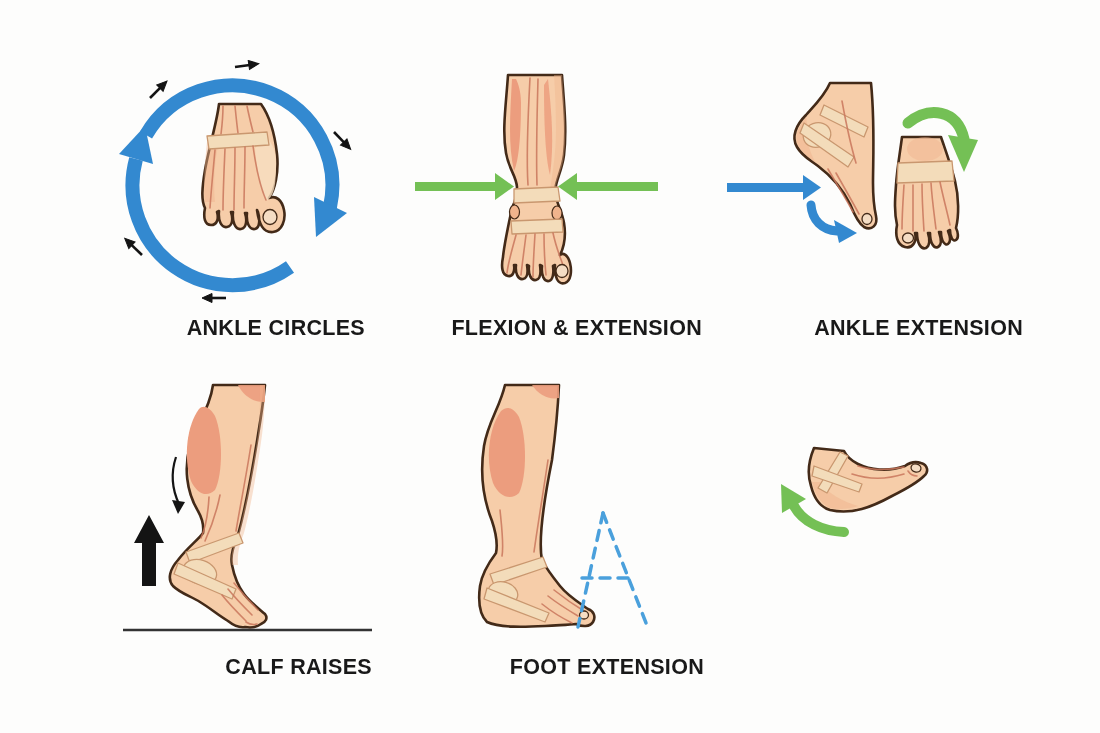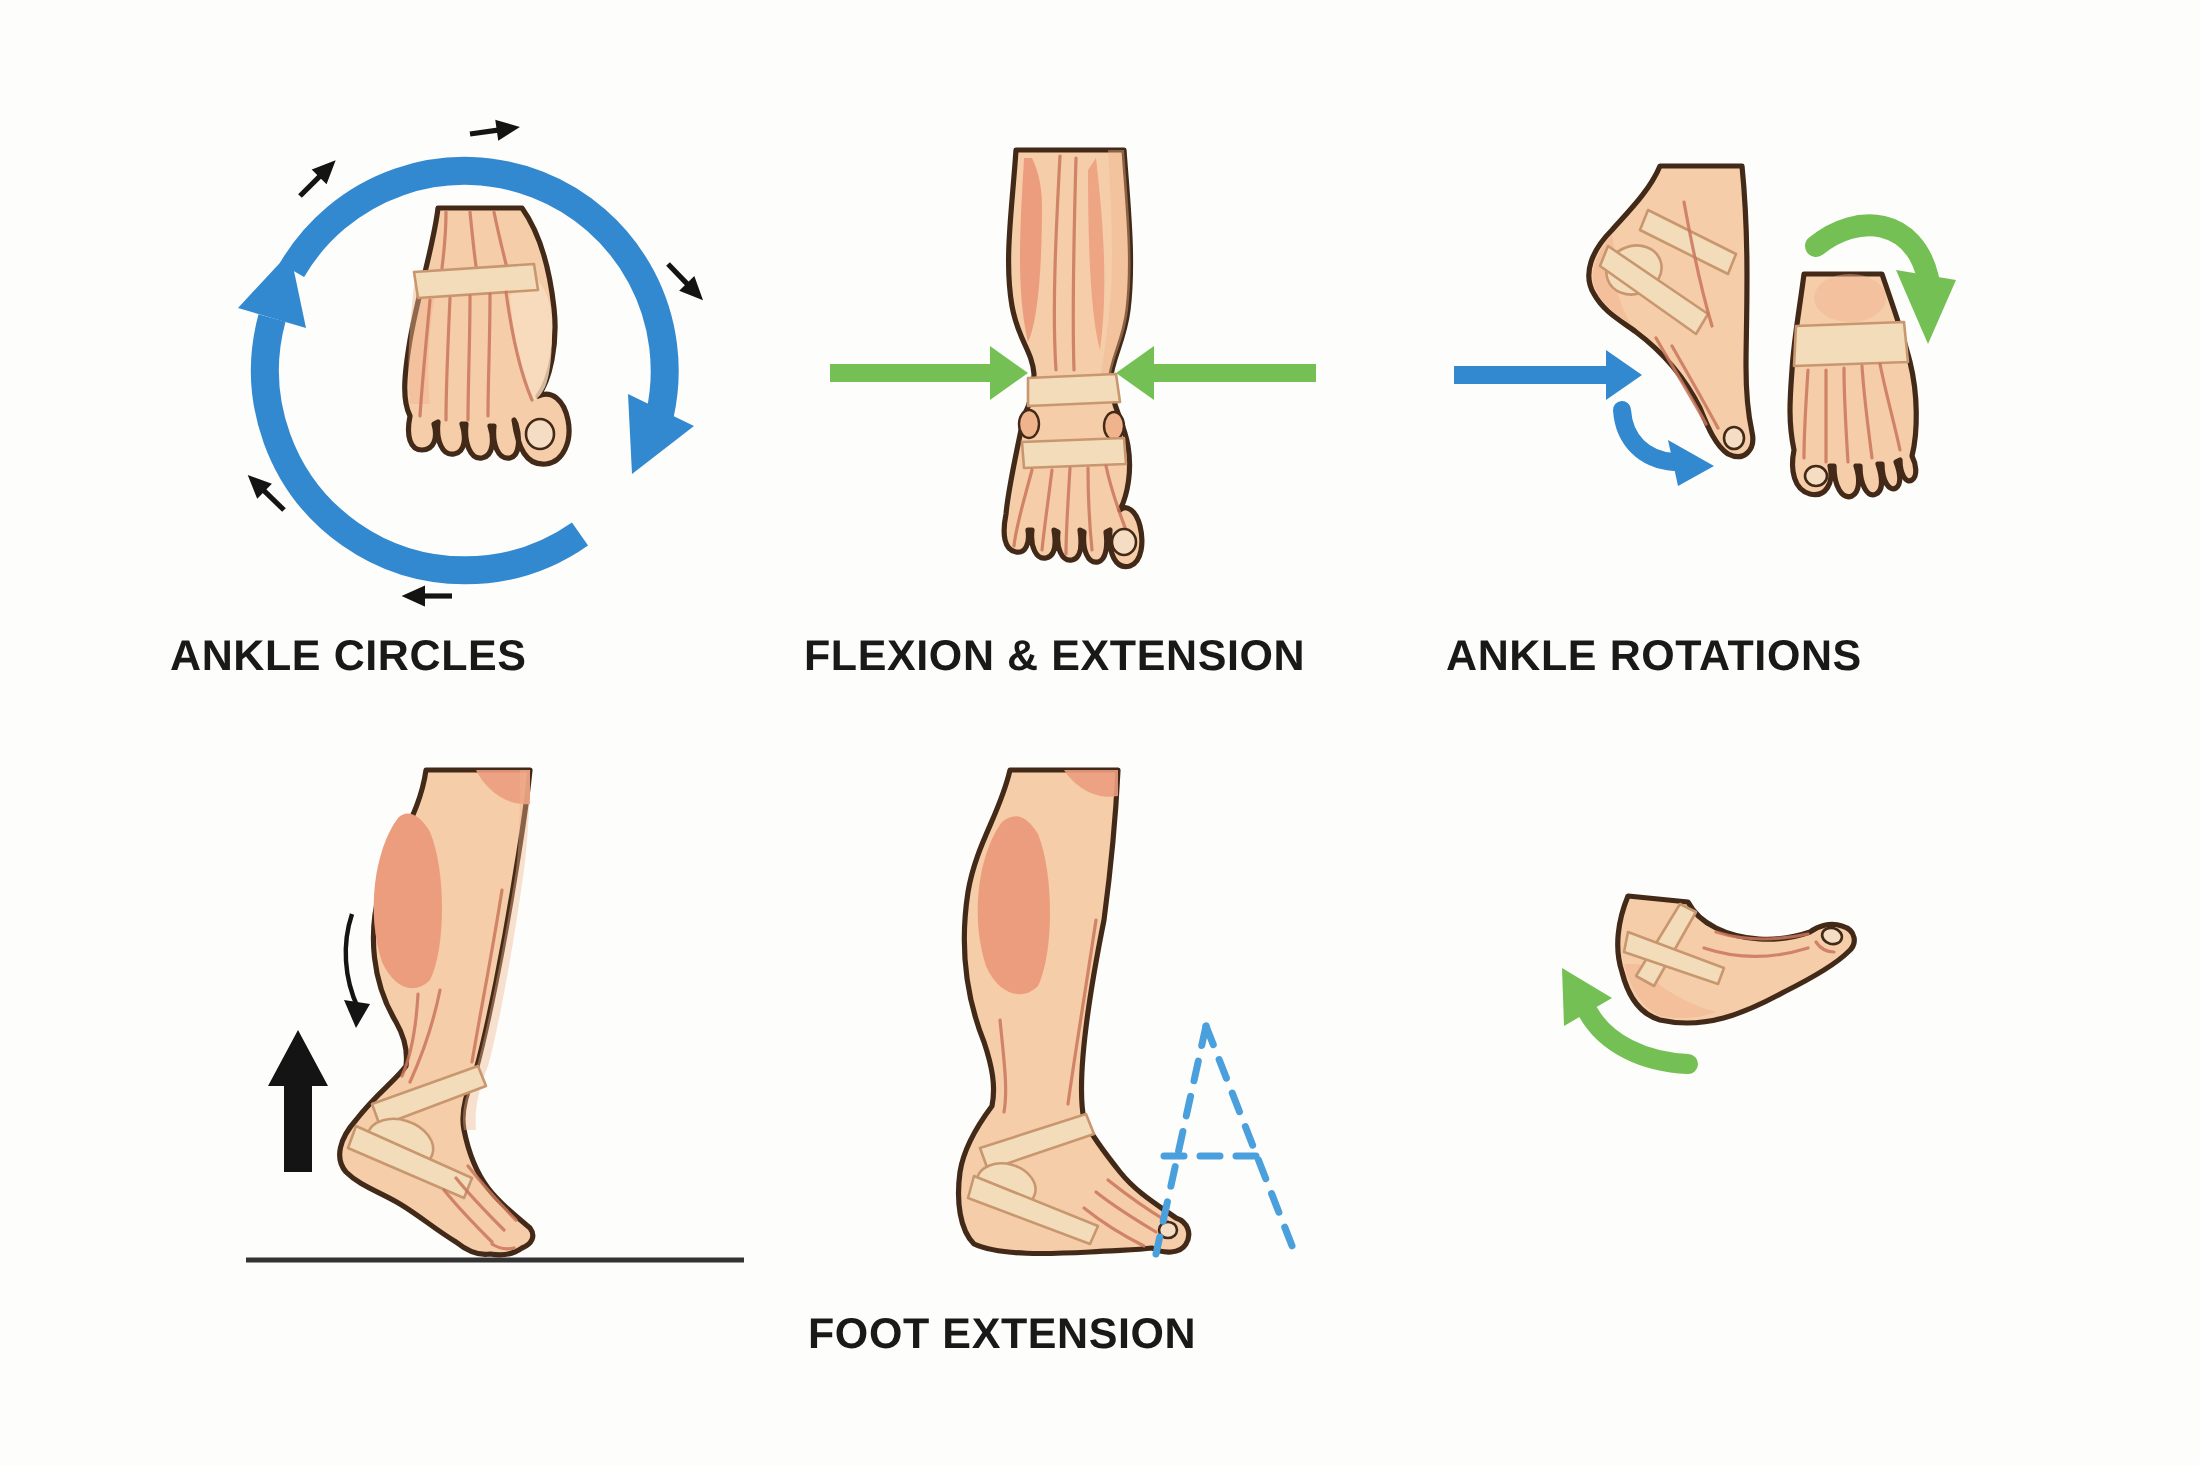--- a/index.html
+++ b/index.html
@@ -8,21 +8,21 @@
     --skin:#f6cda9; --skin-shade:#f0b48d; --muscle:#ec9d7e; --muscle-dark:#c9755c;
     --band:#f3dcba; --band-stroke:#c9976f; --nail:#f5ddc4; --outline:#432a18;
     --ground:#333333; --bg:#fdfdfc;
   }
   html,body{margin:0;padding:0;}
   body{font-family:"Liberation Sans","DejaVu Sans",sans-serif;background:#fff;}
   .canvas{position:relative;width:1100px;height:733px;background:var(--bg);overflow:hidden;}
   .panel{position:absolute;}
   .panel svg{display:block;width:100%;height:100%;}
   .label{
-    position:absolute;height:24px;text-align:left;
+    position:absolute;height:24px;text-align:right;
     font-size:21.5px;font-weight:700;letter-spacing:.3px;color:var(--label);
     white-space:nowrap;
   }
   
   .skin{fill:var(--skin);stroke:var(--outline);stroke-width:2.6;stroke-linejoin:round;}
   .muscle{fill:var(--muscle);}
   .band{fill:var(--band);stroke:var(--band-stroke);stroke-width:1.3;stroke-linejoin:round;}
   .tendon{stroke:var(--muscle-dark);stroke-width:1.6;fill:none;opacity:.85;stroke-linecap:round;}
   .nail{fill:var(--nail);stroke:var(--outline);stroke-width:1.3;}
   .shade{fill:var(--skin-shade);}
@@ -163,21 +163,21 @@
         <path class="s-blue" stroke-width="9" stroke-linecap="round" d="M96,150 C97,165 107,175 122,176"></path>
         <polygon class="f-blue" points="119,165 124,188 142,178"></polygon>
       </g>
 
       <g>
         <path class="s-green" stroke-width="11" stroke-linecap="round" d="M193,68 C214,51 242,54 249,84"></path>
         <polygon class="f-green" points="233,80 263,85 249,117"></polygon>
       </g>
     </svg>
   </section>
-  <div class="label" style="left:723px;top:316px;width:300px">ANKLE ROTATIONS</div>
+  <div class="label" style="left:723px;top:316px;width:300px">ANKLE EXTENSION</div>
 
   <section class="panel" style="left:110px;top:375px;width:270px;height:262px">
     <svg viewBox="0 0 270 262">
 
       <g>
         <path class="skin" d="M103,10 C100,32 88,46 80,70 C74,92 76,116 88,136 C92,143 94,150 93,158
           C88,165 78,172 68,185 C60,194 57,204 63,211 C70,218 80,221 90,227
           C100,233 108,240 118,246 C123,250 129,253 135,252 C141,253 147,252 151,249
           C156,247 158,243 155,239 C148,233 140,227 134,219 C128,211 124,200 122,190
           C120,180 124,170 128,160 C134,138 142,98 148,60 C152,36 154,20 155,10 Z"></path>
@@ -194,20 +194,21 @@
       <polygon class="f-ink" points="39,140 54,168 46,168 46,211 32,211 32,168 24,168"></polygon>
 
       <g>
         <path class="s-ink" stroke-width="2.2" d="M66,82 C61,97 62,114 69,129"></path>
         <polygon class="f-ink" points="62,125 75,127 68,139"></polygon>
       </g>
 
       <line class="groundline" x1="13" y1="255" x2="262" y2="255"></line>
     </svg>
   </section>
+  <div class="label" style="left:72px;top:655px;width:300px">CALF RAISES</div>
 
   <section class="panel" style="left:430px;top:380px;width:290px;height:258px">
     <svg viewBox="0 0 290 258">
 
       <g>
         <path class="skin" d="M75,5 C70,27 58,42 54,66 C50,92 52,116 62,141 C66,153 68,163 66,173
           C60,181 52,193 50,206 C48,221 50,235 57,242 C70,248 95,247 115,246
           C130,245 139,245 146,244 C152,247 160,247 163,242 C166,237 164,231 158,229
           C148,222 138,216 130,206 C122,196 116,188 112,180 C108,160 114,120 122,80
           C126,50 128,26 129,5 Z"></path>

